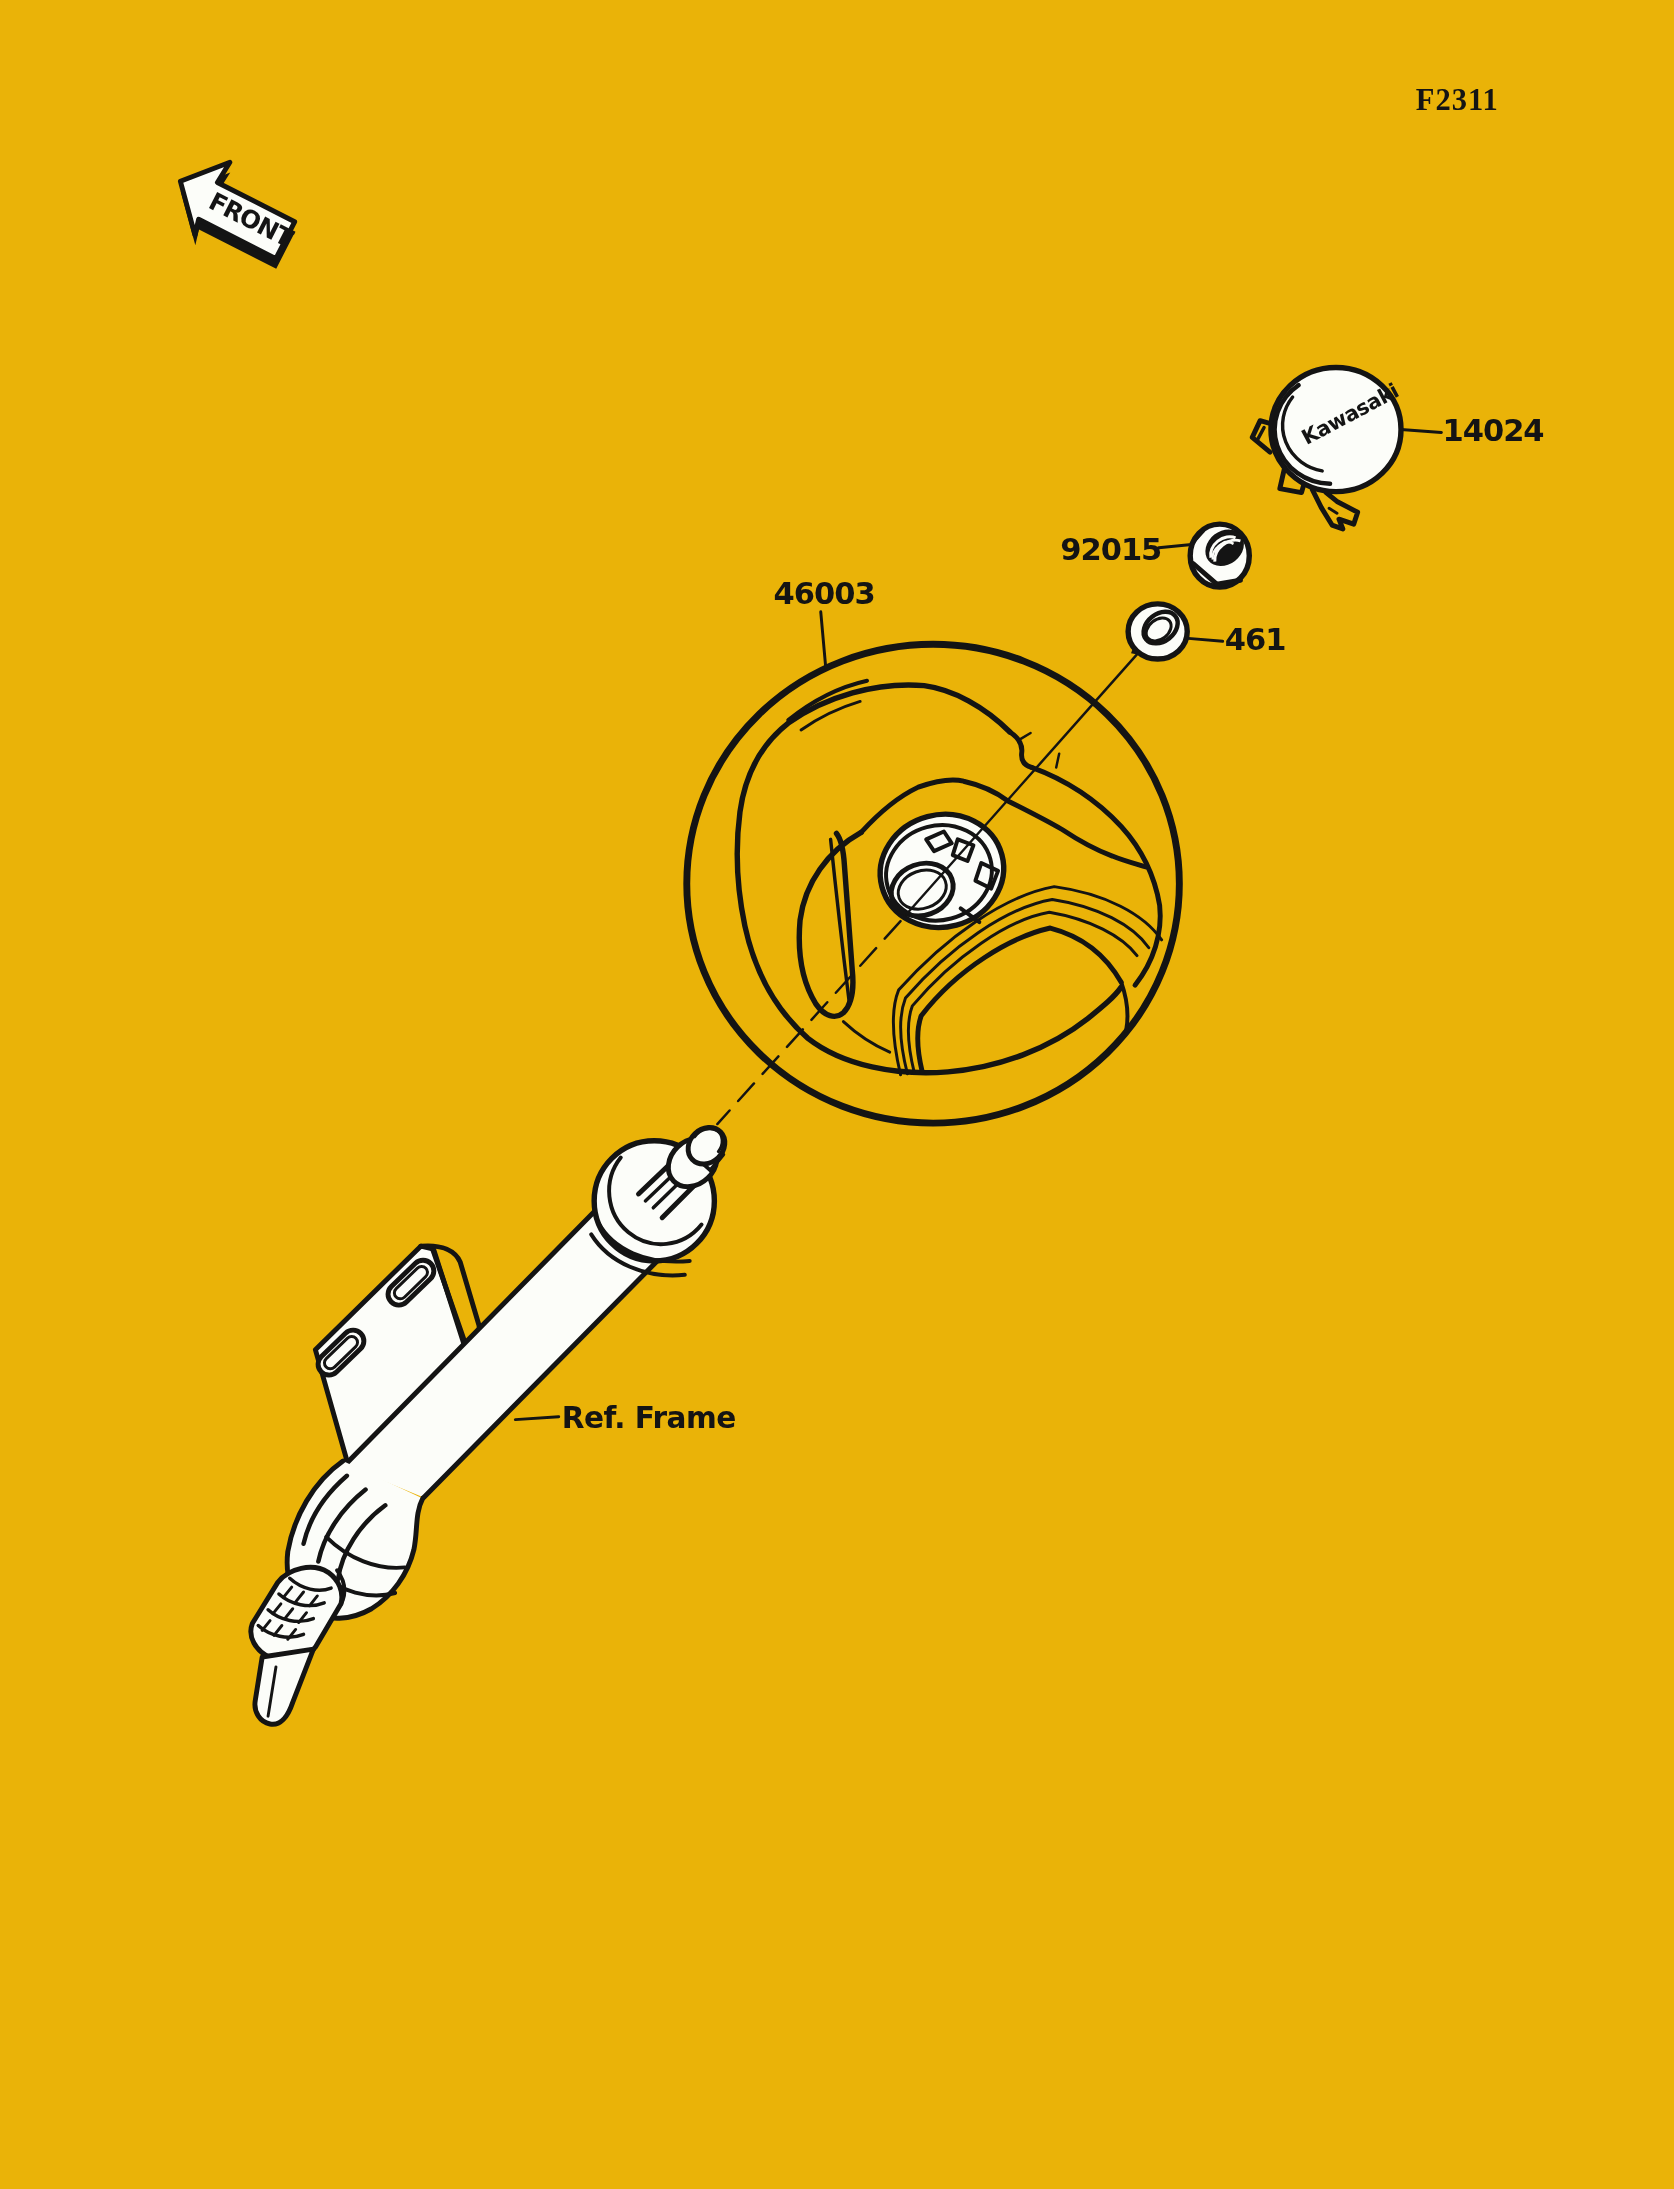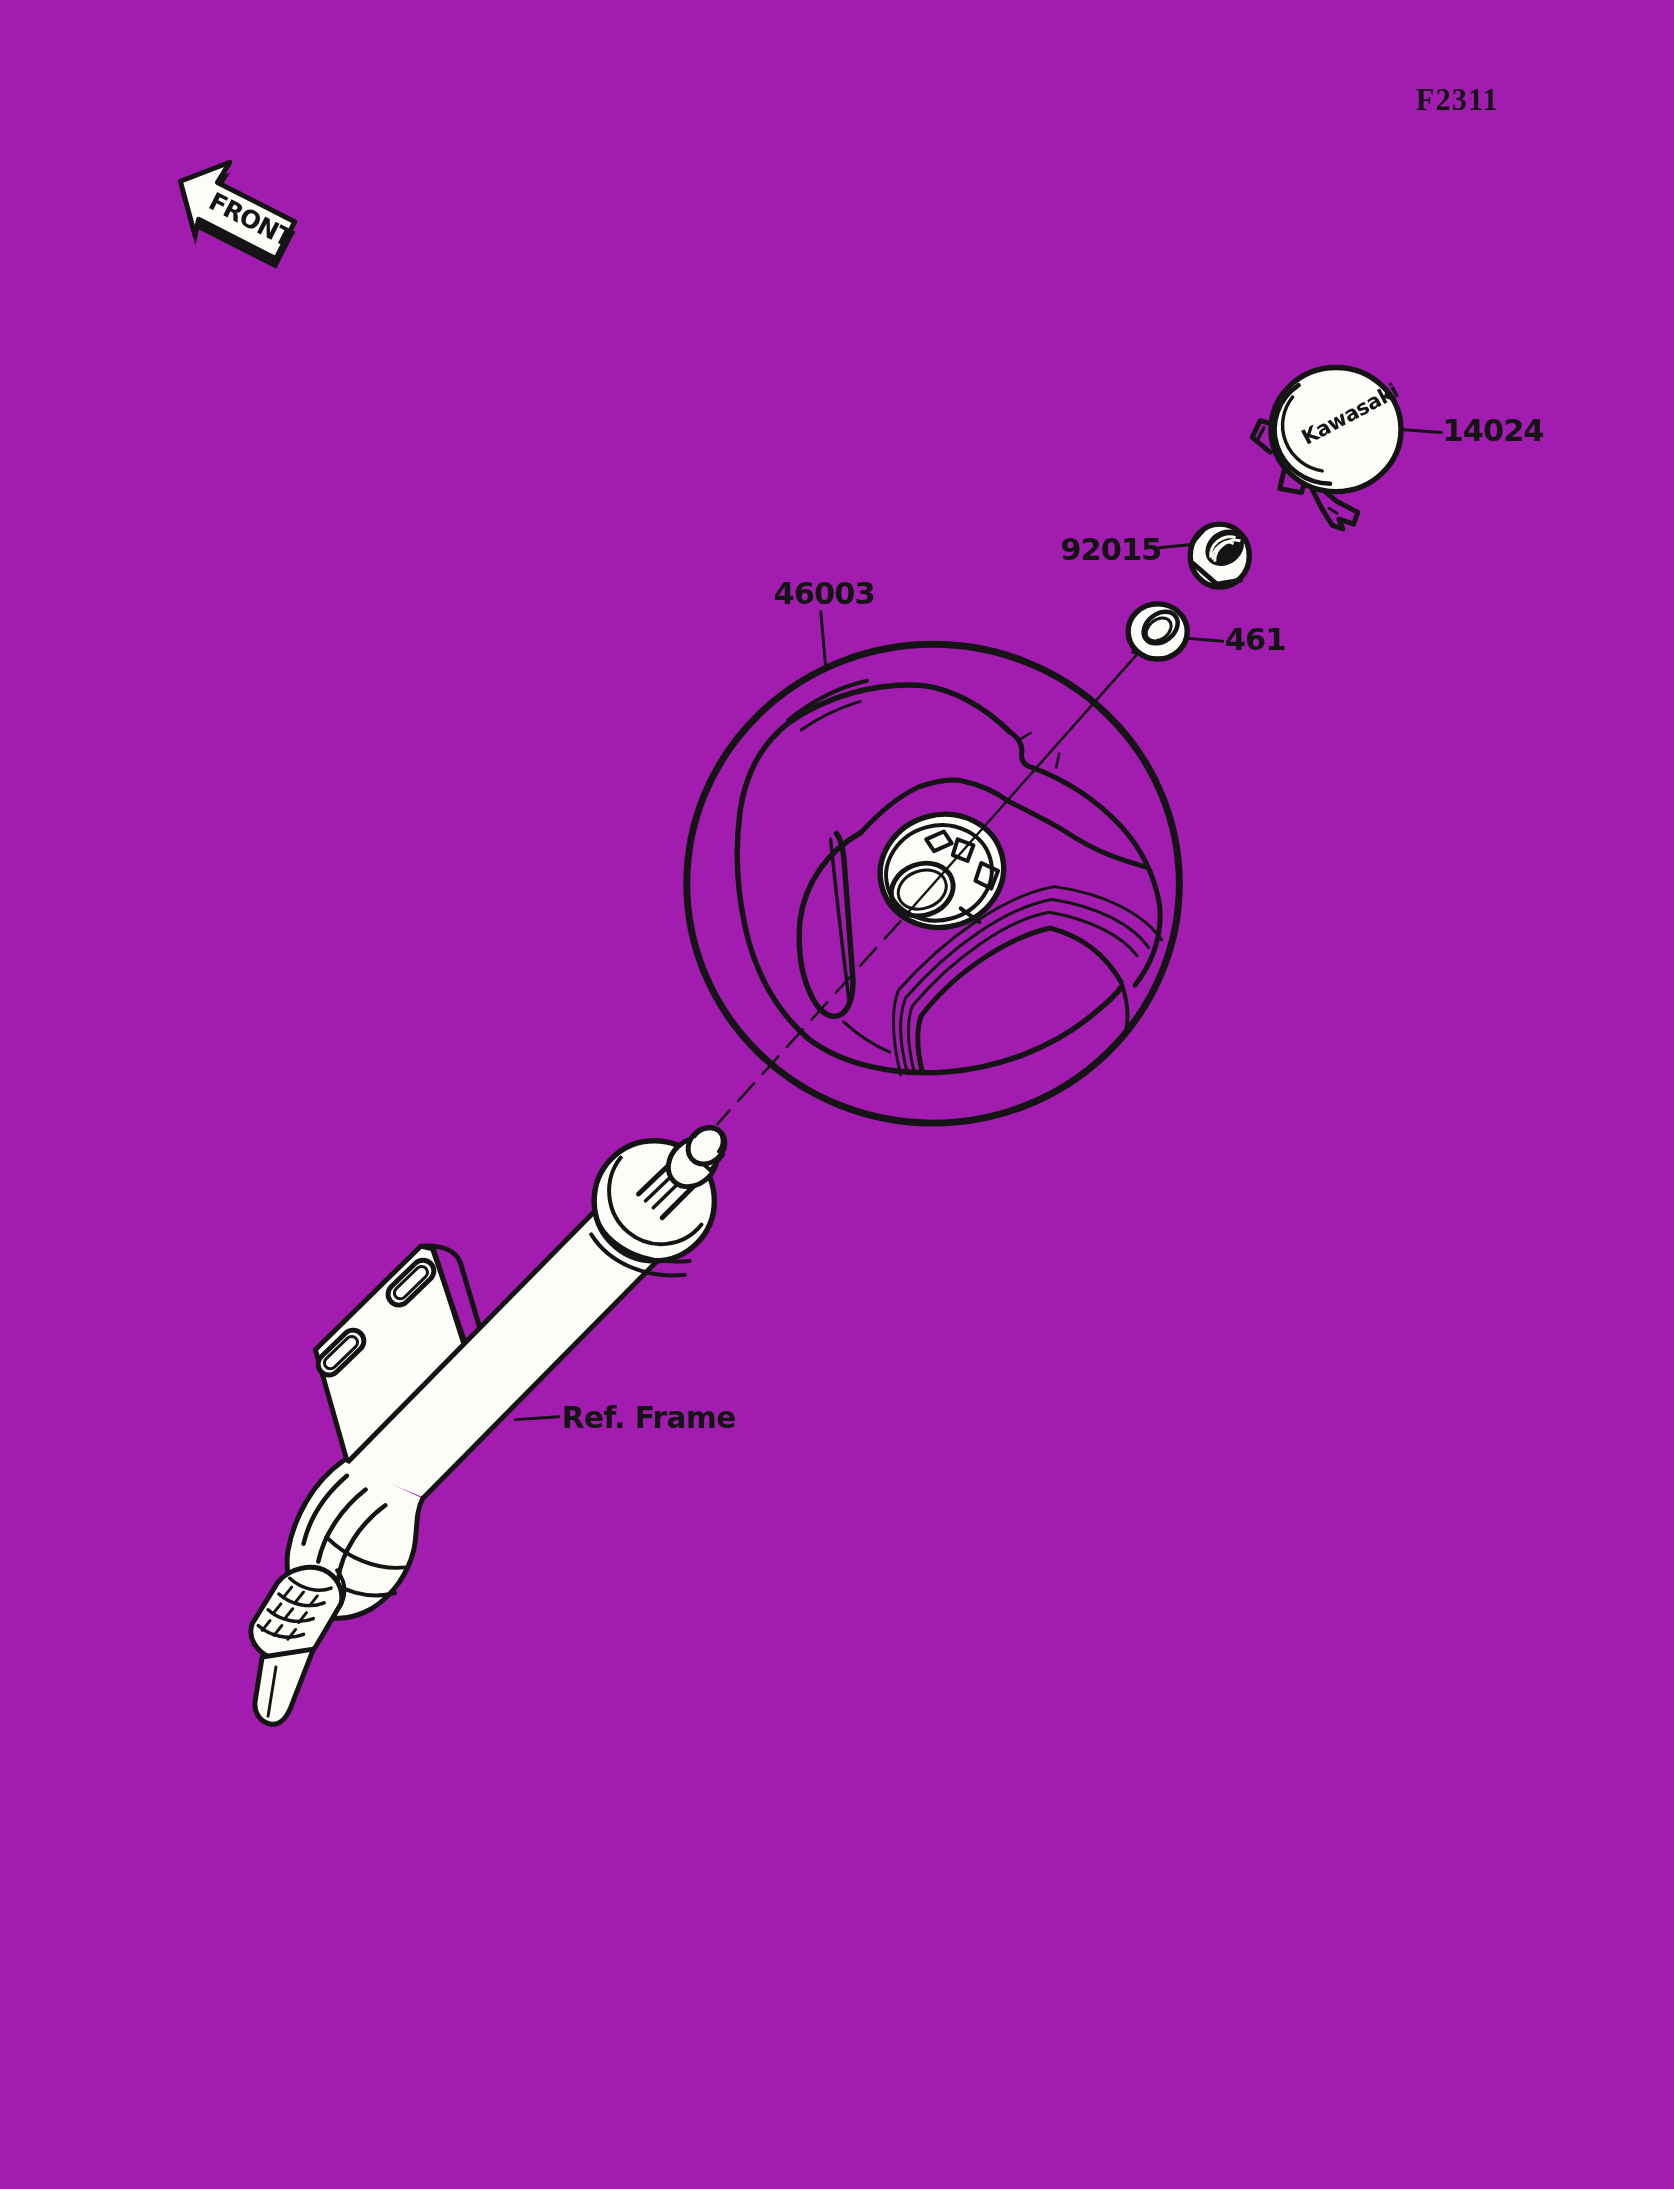--- a/index.html
+++ b/index.html
@@ -1,16 +1,16 @@
 <!DOCTYPE html>
 <html><head>
 <meta charset="utf-8">
 <style>
   html,body{margin:0;padding:0;background:#fcfdf9;}
-  .page{position:relative;width:1675px;height:2190px;background:#a21caf;overflow:hidden;
+  .page{position:relative;width:1675px;height:2190px;background:#eab308;overflow:hidden;
         font-family:"DejaVu Sans", sans-serif;}
   svg{position:absolute;left:0;top:0;}
   .ln{stroke:#141414;fill:none;stroke-linecap:round;stroke-linejoin:round;}
   .wfill{fill:#fcfdf9;}
   .solidfill{fill:#141414;stroke:none;}
   .plabel{font-family:"DejaVu Sans", sans-serif;font-weight:bold;font-size:31px;
           letter-spacing:-1px;fill:#141414;}
   .rlabel{font-family:"DejaVu Sans", sans-serif;font-weight:bold;font-size:30px;
           letter-spacing:-0.5px;fill:#141414;}
   .figcode{font-family:"Liberation Serif","DejaVu Serif",serif;font-weight:bold;

